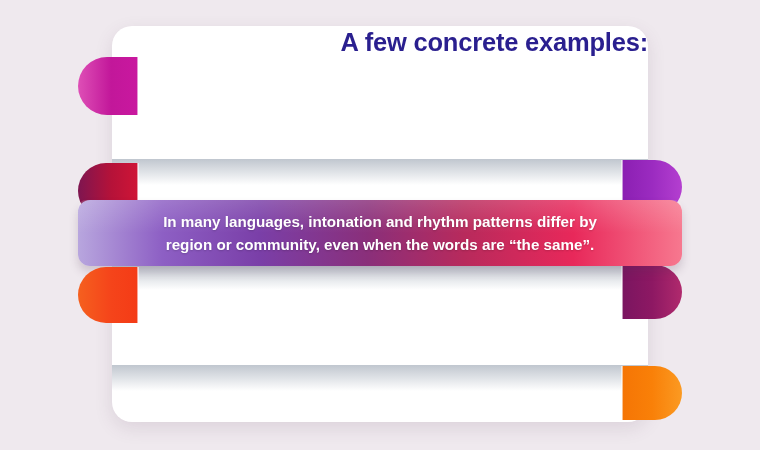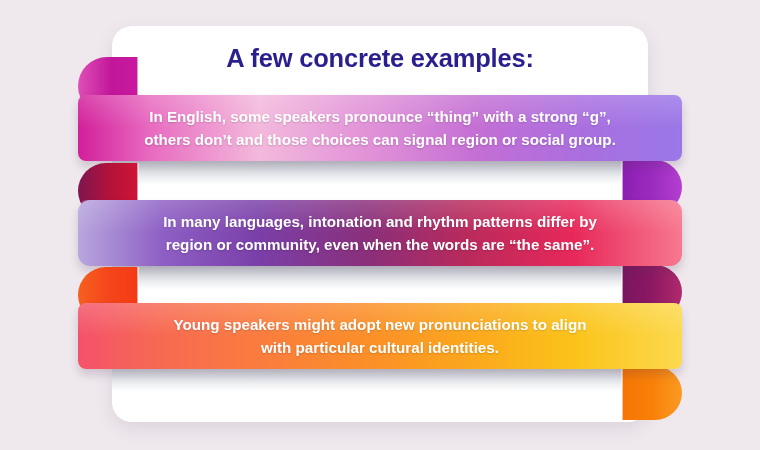--- a/index.html
+++ b/index.html
@@ -15,23 +15,23 @@
     position:absolute;
     left:112px; top:26px;
     width:536px; height:396px;
     background:#ffffff;
     border-radius:20px;
     box-shadow:0 6px 18px rgba(90,60,90,.13);
   }
 
   #title {
     position:absolute;
-    left:112px; top:44px;
+    left:112px; top:28px;
     width:536px;
-    text-align:center;
+    text-align:right;
     font-size:25.5px;
     font-weight:bold;
     letter-spacing:-0.2px;
     color:#2a1f8f;
     white-space:nowrap;
   }
 
   
   .ribbon-group { position:absolute; left:0; top:0; width:760px; height:450px; }
 
@@ -108,43 +108,31 @@
 <body>
 
 <div id="card"></div>
 
 <div id="title">A few concrete examples:</div>
 
 <div class="ribbon-group">
   <div class="band-shadow" style="top:159px;"></div>
   <div class="tail-left" style="left:78px; top:57px; height:58px; background:linear-gradient(to right,#de4fb6 0%,#c2179a 55%,#c9189f 100%);"></div>
   <div class="tail-right" style="left:622px; top:160px; height:54px; background:linear-gradient(to left,#b43fd0 0%,#9b2bc0 50%,#8b1fb2 100%);"></div>
-  <div class="band" style="top:95px; height:66px; background:linear-gradient(to right, #d21f9b 0%, #e86bc0 12%, #f3b9dc 30%, #e192d8 48%, #c46fd4 66%, #a96fe0 84%, #9a77e8 100%);">
-    <div class="band-text">
-      <span>In English, some speakers pronounce “thing” with a strong “g”,</span>
-      <span class="l2">others don’t and those choices can signal region or social group.</span>
-    </div>
-  </div>
 </div>
 
 <div class="ribbon-group">
   <div class="band-shadow" style="top:264px;"></div>
   <div class="tail-left" style="left:78px; top:163px; height:56px; background:linear-gradient(to right,#7e1550 0%,#b51239 55%,#cf1536 100%);"></div>
   <div class="tail-right" style="left:622px; top:265px; height:54px; background:linear-gradient(to left,#b02a6d 0%,#8d1863 50%,#7a1560 100%);"></div>
   <div class="band" style="top:200px; height:66px; background:linear-gradient(to right, #b8a6de 0%, #8d5fc4 14%, #7a3fa8 30%, #8a2f7a 48%, #b82a5c 64%, #e8285a 82%, #f7788f 100%);border-radius:12px;">
     <div class="band-text">
       <span>In many languages, intonation and rhythm patterns differ by</span>
       <span class="l2">region or community, even when the words are “the same”.</span>
     </div>
   </div>
 </div>
 
 <div class="ribbon-group">
   <div class="band-shadow" style="top:365px;"></div>
   <div class="tail-left" style="left:78px; top:267px; height:56px; background:linear-gradient(to right,#f5601f 0%,#f5441a 55%,#f43b16 100%);"></div>
   <div class="tail-right" style="left:622px; top:366px; height:54px; background:linear-gradient(to left,#fb9a22 0%,#f98008 50%,#f57505 100%);"></div>
-  <div class="band" style="top:303px; height:66px; background:linear-gradient(to right, #f4526a 0%, #f76a52 14%, #fa7c3e 30%, #fb8f28 48%, #fba91c 66%, #fbc319 82%, #fcd94e 100%);">
-    <div class="band-text">
-      <span>Young speakers might adopt new pronunciations to align</span>
-      <span class="l2">with particular cultural identities.</span>
-    </div>
-  </div>
 </div>
 
 </body></html>

